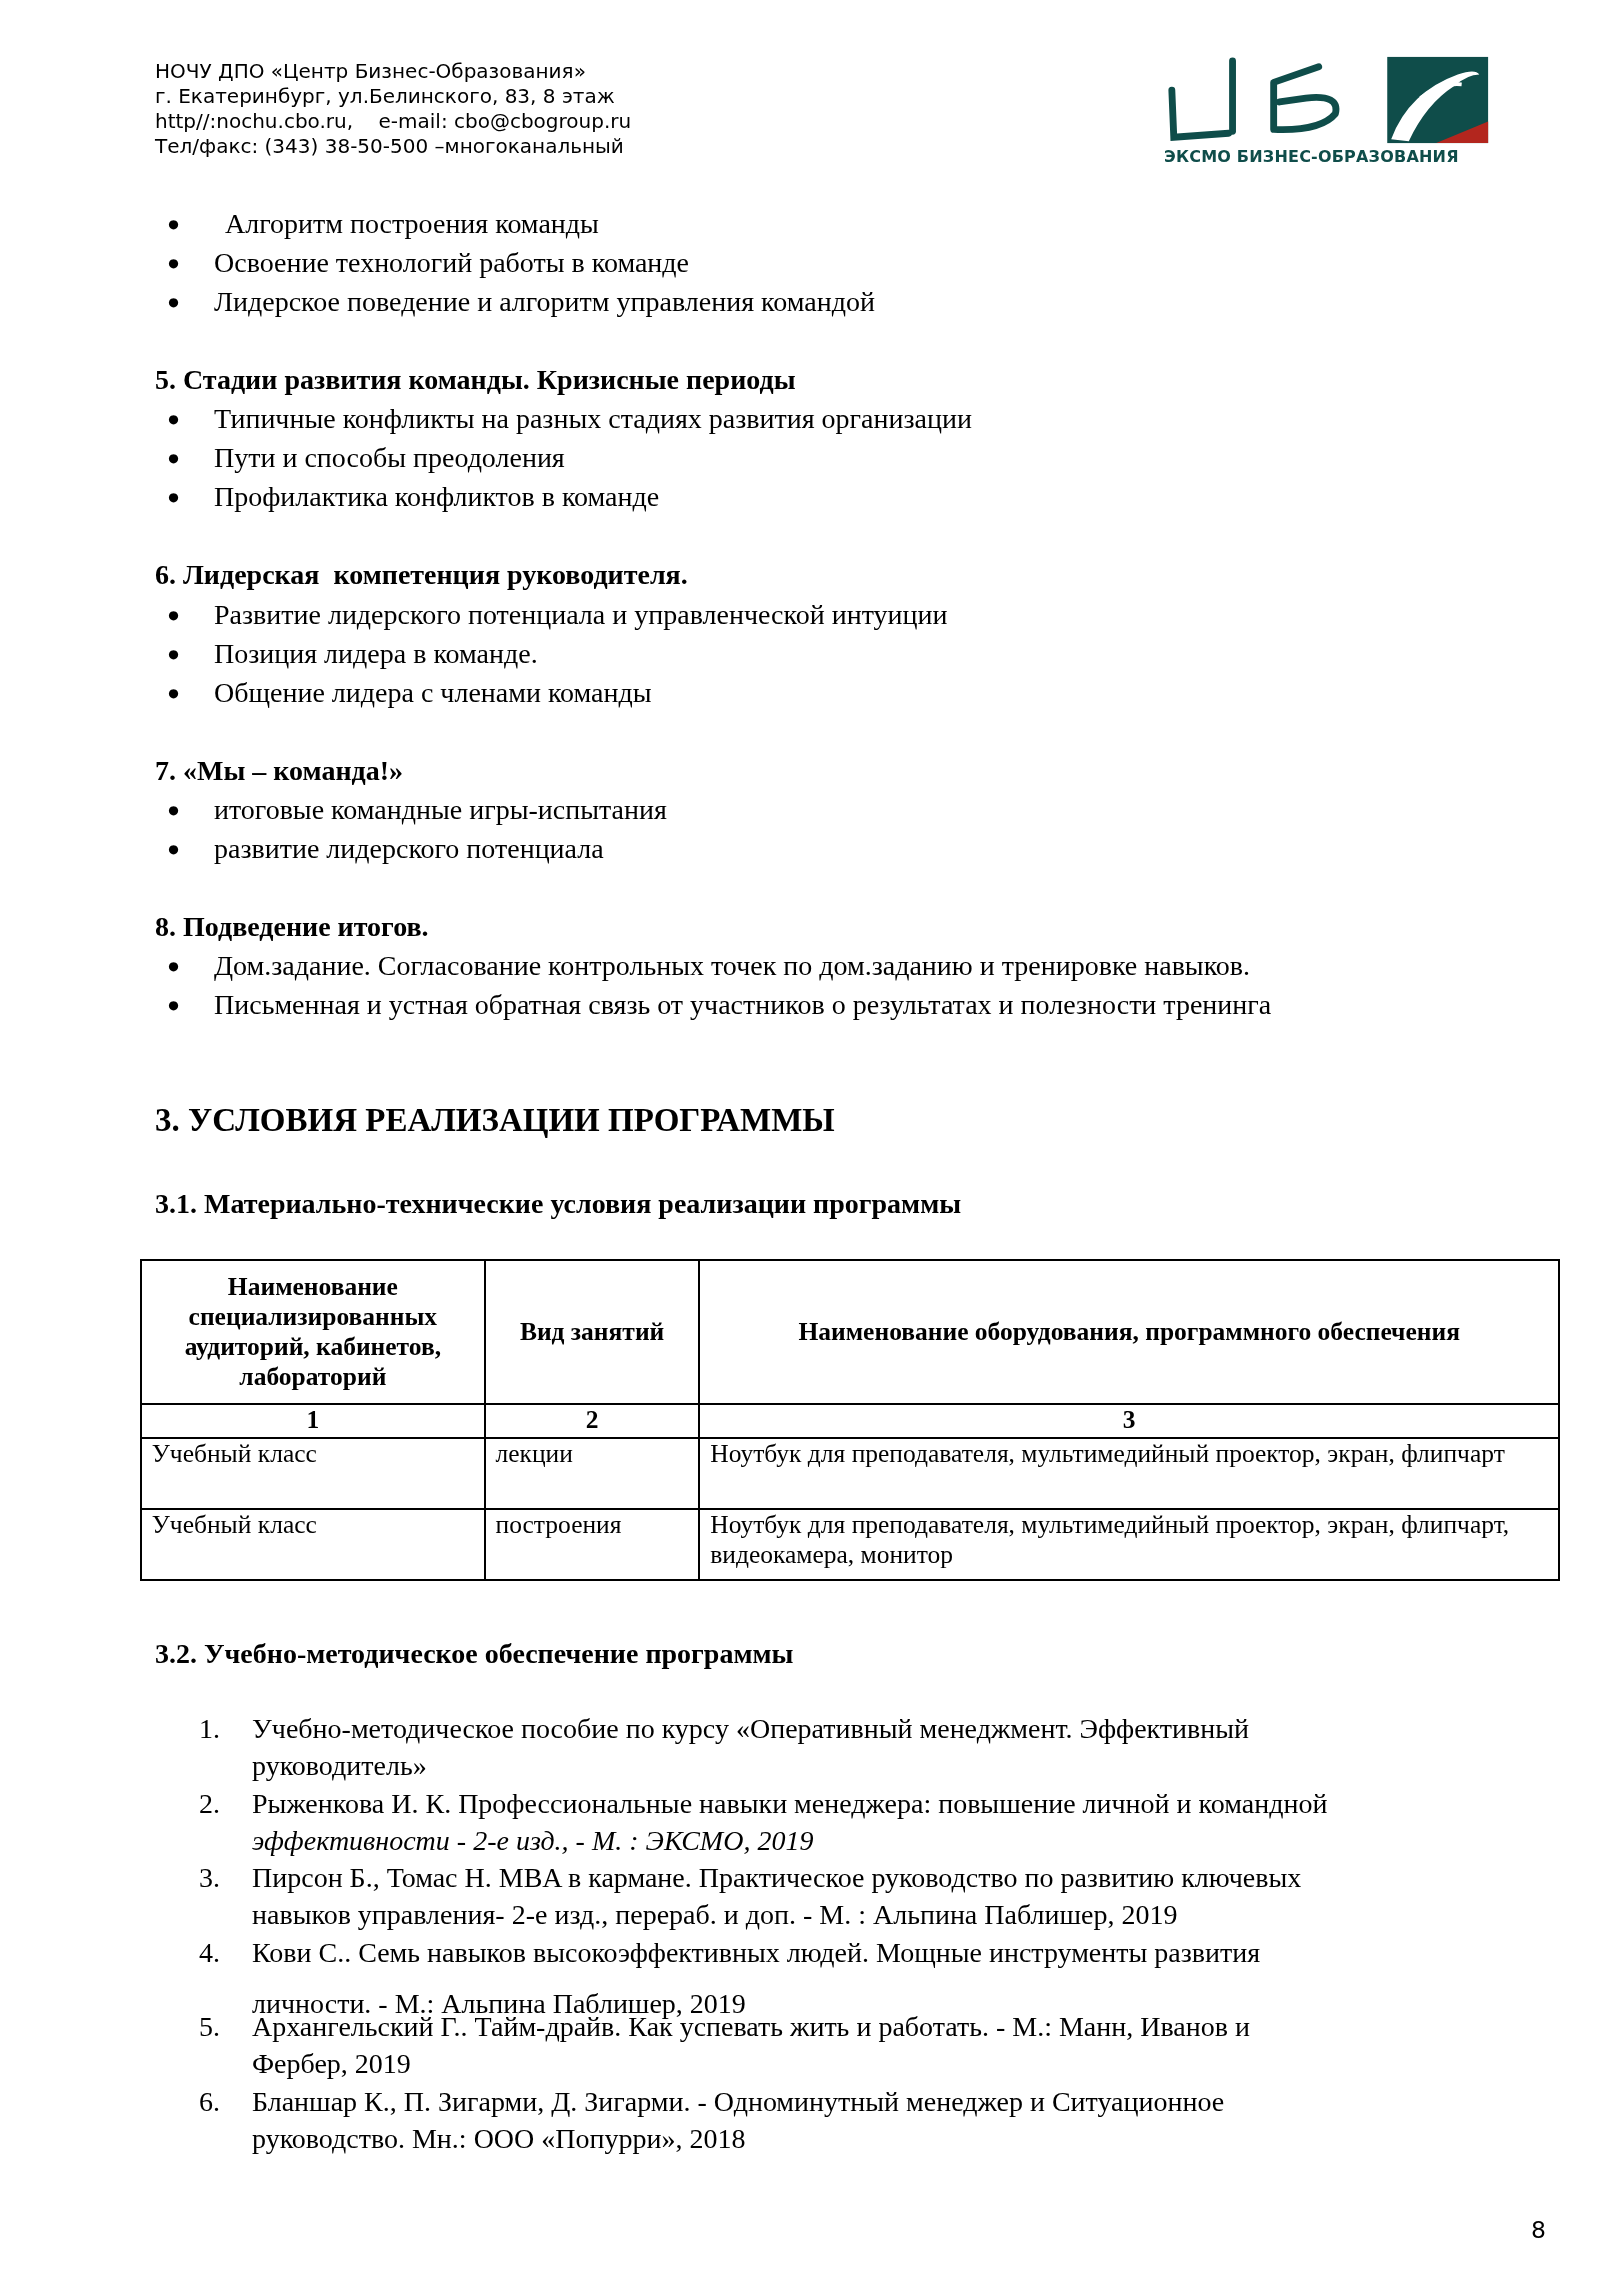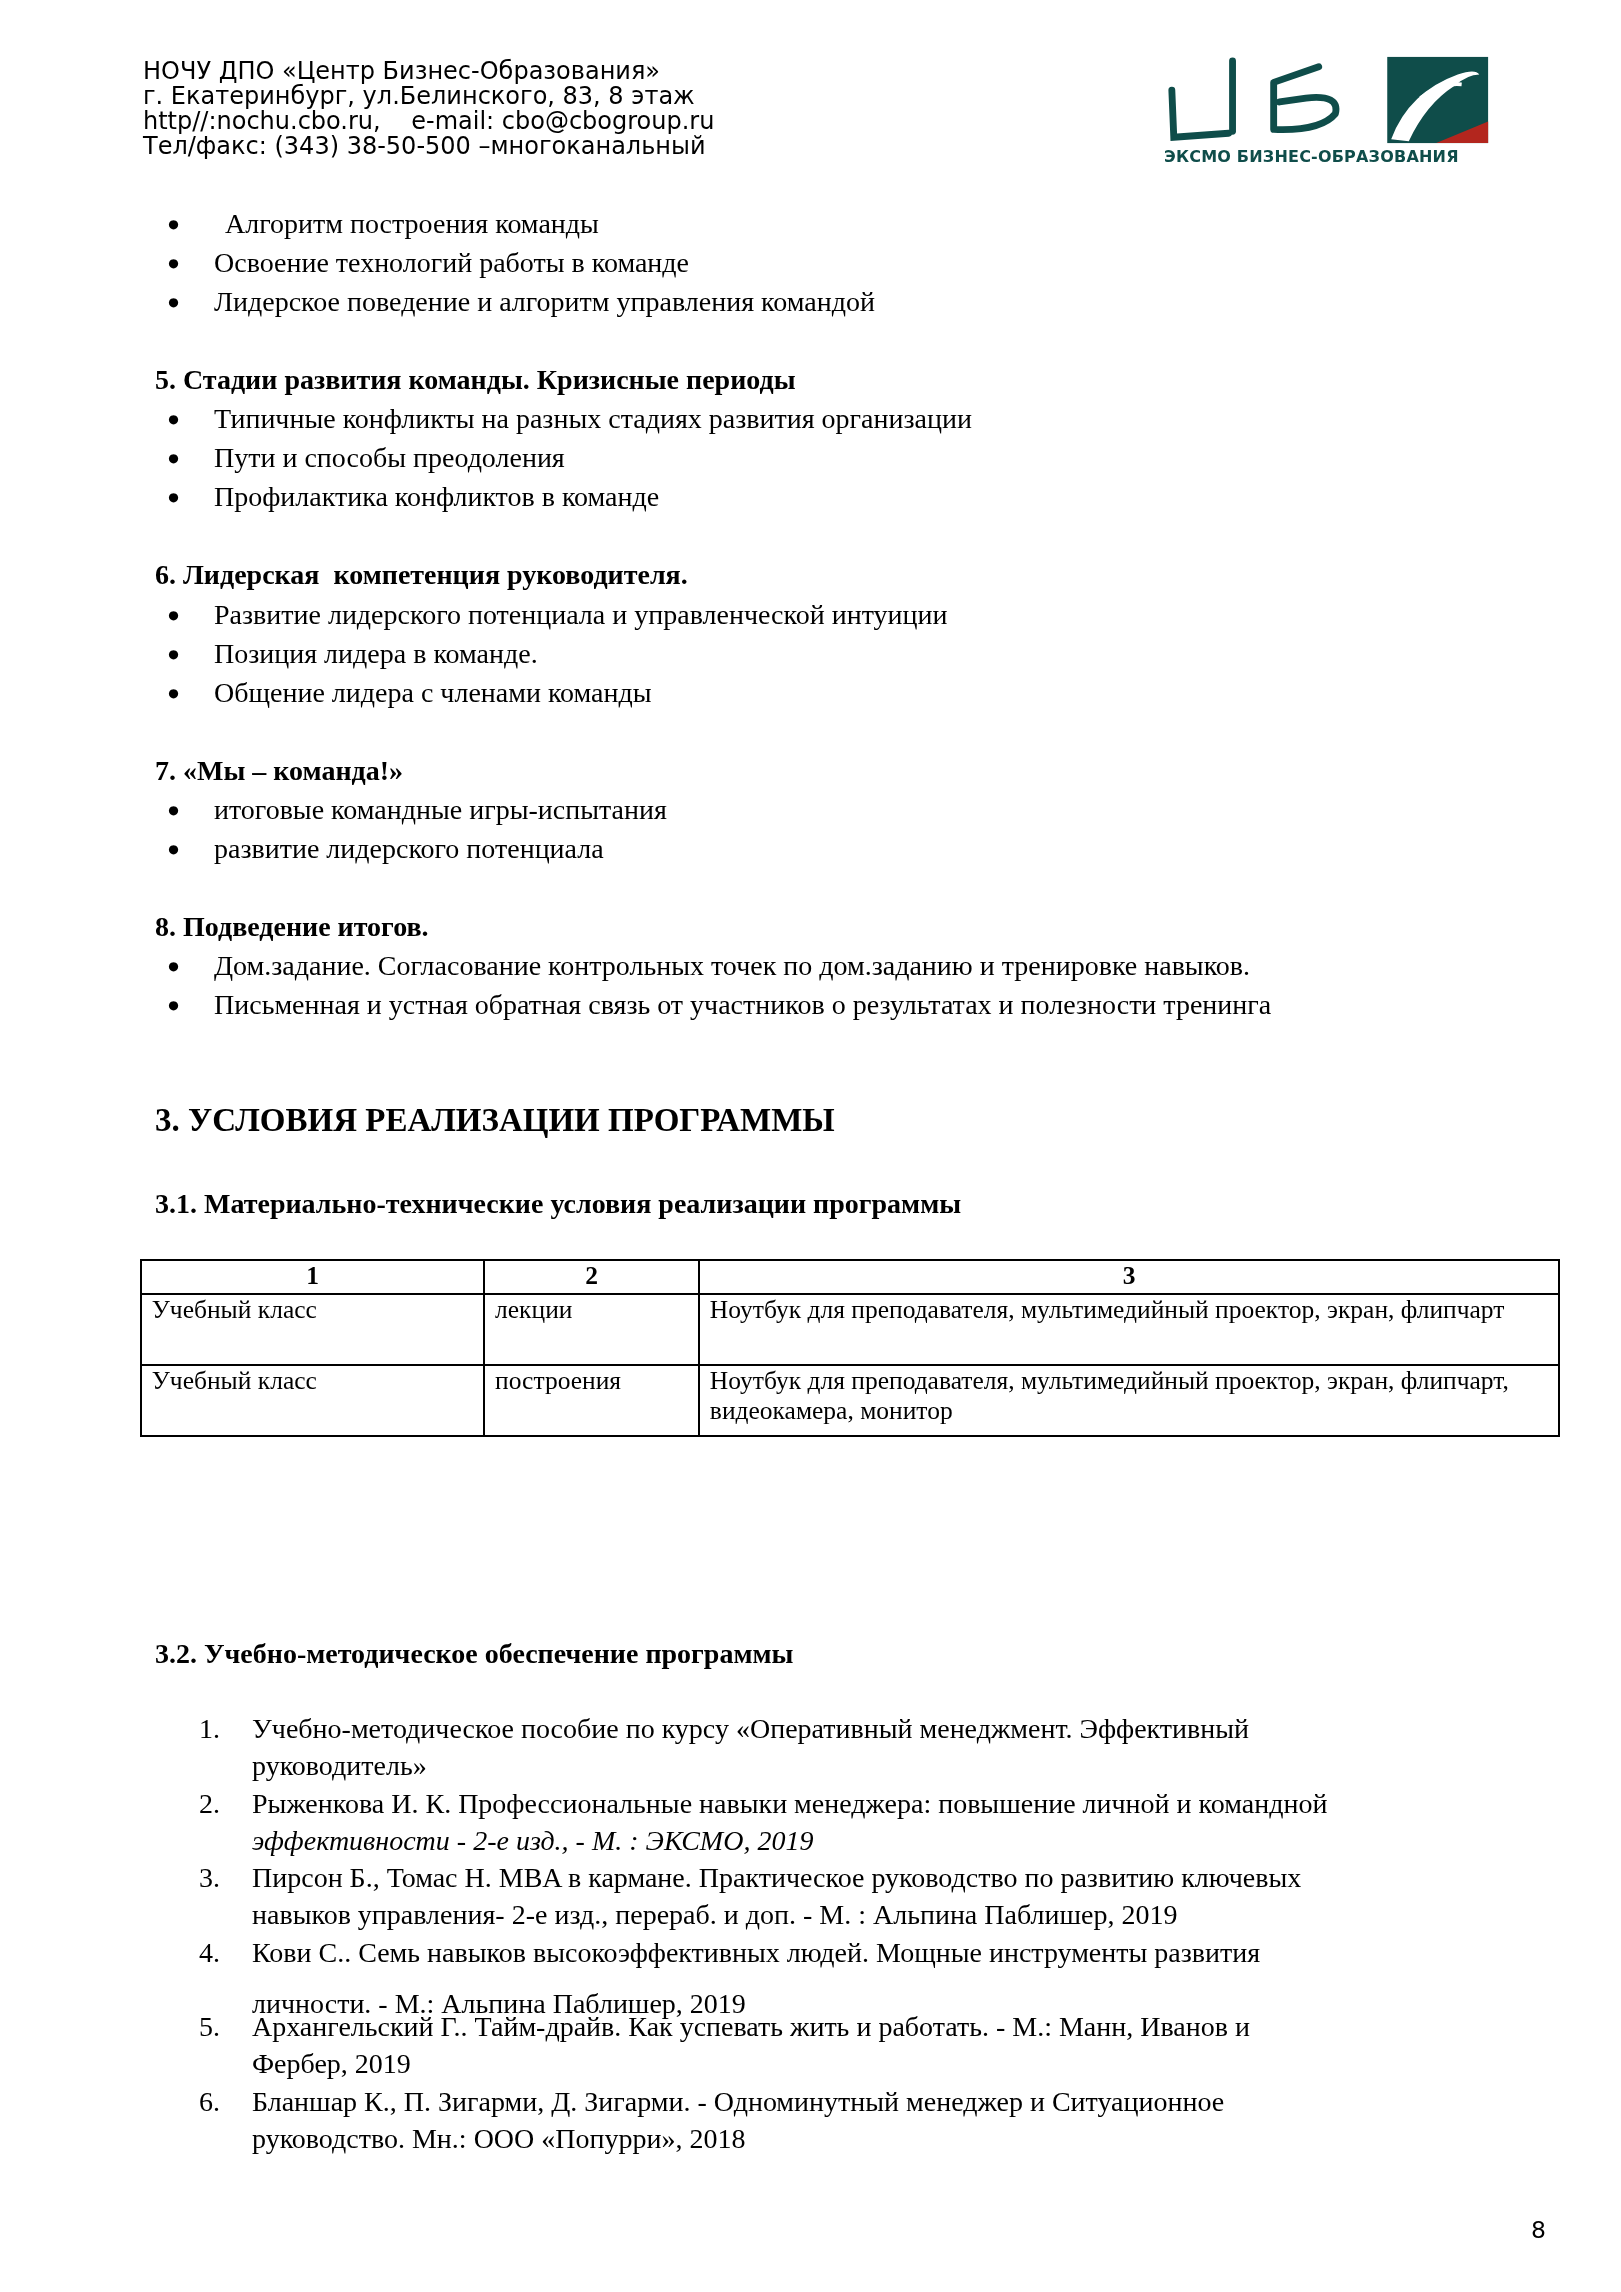--- a/index.html
+++ b/index.html
@@ -1,21 +1,21 @@
 <!DOCTYPE html>
 <html><head>
 <meta charset="utf-8">
 <style>
   html, body { margin: 0; padding: 0; background: #ffffff; }
   body { width: 1621px; height: 2293px; position: relative; overflow: hidden; color: #000; }
   .serif { font-family: "Liberation Serif", "DejaVu Serif", serif; }
   .sans { font-family: "DejaVu Sans", "Liberation Sans", sans-serif; }
 
   
-  .header-info { position: absolute; left: 143px; top: 59px; font-size: 24px; line-height: 25px; }
+  .header-info { position: absolute; left: 155px; top: 59px; font-size: 20px; line-height: 25px; }
   .header-info div { white-space: pre; }
   .logo { position: absolute; left: 1164px; top: 53px; width: 329px; height: 118px; }
   .logo-caption { position: absolute; left: 0; top: 94px; width: 329px; font-family: "DejaVu Sans", sans-serif; font-weight: bold; font-size: 16px; color: #0f4d4a; letter-spacing: 0.2px; white-space: nowrap; }
 
   .content { position: absolute; left: 0; top: 0; width: 1621px; font-size: 28px; }
   .bullet-row { position: absolute; white-space: nowrap; }
   .bullet { position: absolute; font-size: 21.6px; }
   .section-title { position: absolute; left: 155px; font-weight: bold; white-space: pre; }
   .big-title { position: absolute; left: 155px; font-weight: bold; font-size: 33px; }
 
@@ -125,20 +125,25 @@
   <div class="big-title" style="top:1102px;">3. УСЛОВИЯ РЕАЛИЗАЦИИ ПРОГРАММЫ</div>
   <div class="section-title" style="top:1188px;">3.1. Материально-технические условия реализации программы</div>
 
   <table class="res serif">
     <colgroup>
       <col style="width:344px">
       <col style="width:215px">
       <col style="width:862px">
     </colgroup>
     <tbody>
+        <tr style="height:144px;">
+      <th>Наименование специализированных аудиторий, кабинетов, лабораторий</th>
+      <th>Вид занятий</th>
+      <th>Наименование оборудования, программного обеспечения</th>
+    </tr>
     <tr class="num-row">
       <td>1</td>
       <td>2</td>
       <td>3</td>
     </tr>
     <tr style="height:71px;">
       <td>Учебный класс</td>
       <td>лекции</td>
       <td>Ноутбук для преподавателя, мультимедийный проектор, экран, флипчарт</td>
     </tr>

